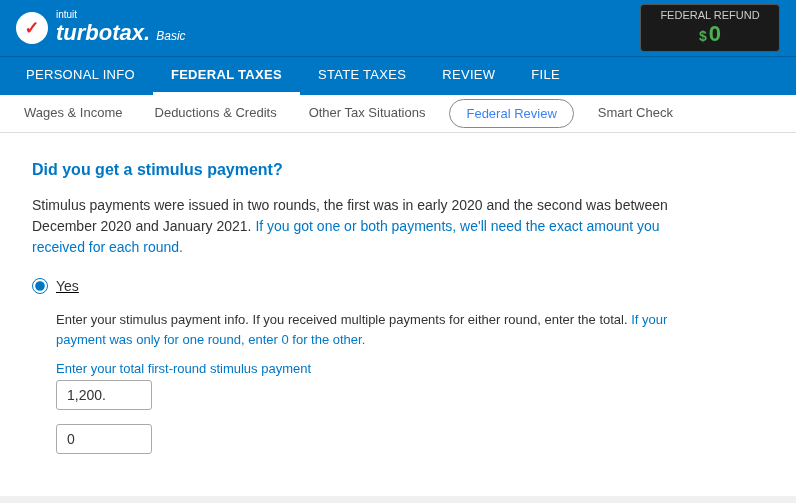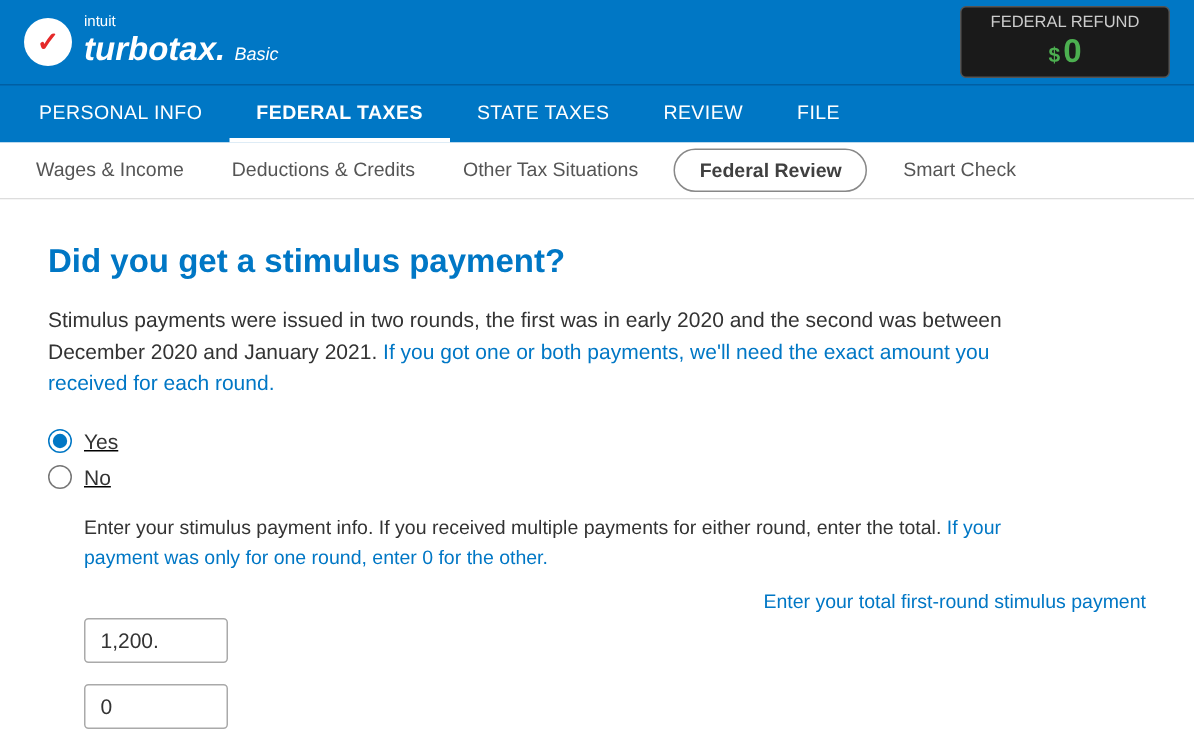--- a/index.html
+++ b/index.html
@@ -110,34 +110,34 @@
       padding: 10px 16px;
       font-size: 13px;
       cursor: pointer;
       border-bottom: 2px solid transparent;
     }
     .sub-nav-item.active-pill {
       border: 1px solid #888;
       border-radius: 20px;
       padding: 6px 16px;
       margin: 4px 8px;
-      color: #404040;
-      font-weight: 700;
+      color: #3b82f6;
+      font-weight: 400;
     }
 
     
     .main-content {
       background: white;
       padding: 28px 32px;
       min-height: 360px;
     }
 
     .page-title {
       color: #0077c5;
-      font-size: 22px;
+      font-size: 16px;
       font-weight: bold;
       margin-bottom: 16px;
     }
 
     .description {
       color: #333;
       font-size: 14px;
       line-height: 1.5;
       margin-bottom: 20px;
       max-width: 680px;
@@ -180,21 +180,20 @@
       line-height: 1.5;
     }
     .stimulus-info .link-text {
       color: #0077c5;
     }
 
     .field-label {
       font-size: 13px;
       color: #0077c5;
       margin-bottom: 4px;
-      text-align: right;
     }
 
     .text-input {
       border: 1px solid #aaa;
       border-radius: 3px;
       padding: 6px 10px;
       font-size: 14px;
       width: 96px;
       color: #333;
       display: block;
@@ -247,24 +246,20 @@
   <div class="description">
     <span>Stimulus payments were issued in two rounds, the first was in early 2020 and the second was between December 2020 and January 2021.</span>
     <span class="link-text"> If you got one or both payments, we'll need the exact amount you received for each round.</span>
   </div>
 
   <div class="radio-group">
     <label class="radio-option">
       <input type="radio" name="stimulus" checked="" style="">
       <span>Yes</span>
     </label>
-    <label class="radio-option">
-      <input type="radio" name="stimulus" style="">
-      <span>No</span>
-    </label>
   </div>
 
   <div class="stimulus-details">
     <div class="stimulus-info">
       <span>Enter your stimulus payment info. If you received multiple payments for either round, enter the total.</span>
       <span class="link-text"> If your payment was only for one round, enter 0 for the other.</span>
     </div>
 
     <div class="field-label">Enter your total first-round stimulus payment</div>
     <input type="text" class="text-input" value="1,200." style="">

